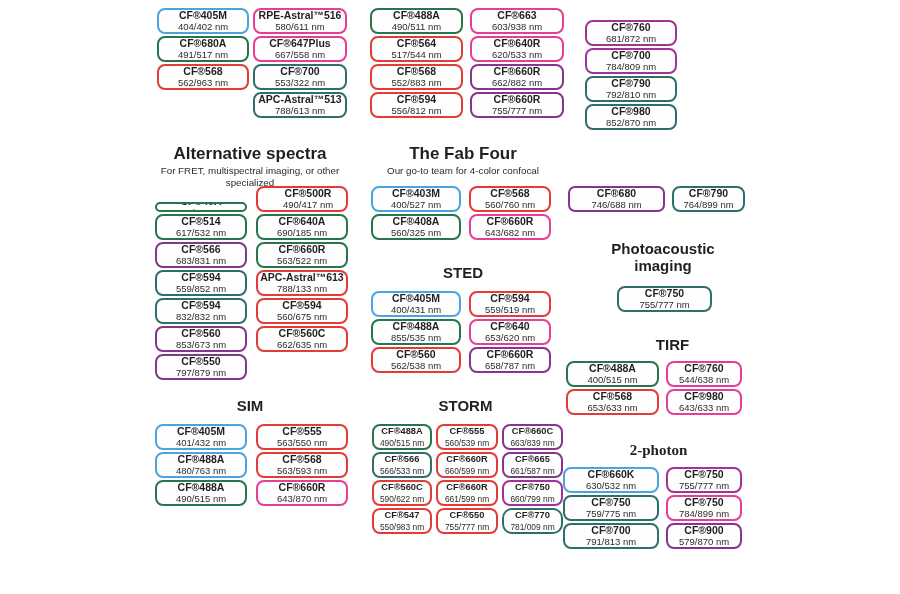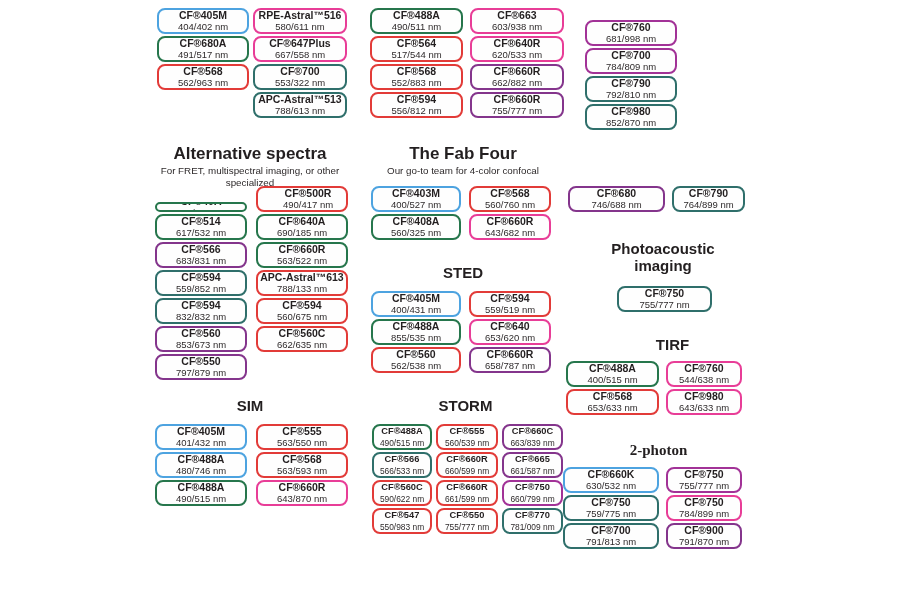--- a/index.html
+++ b/index.html
@@ -123,21 +123,21 @@
         <div class="pill-values">662/882 nm</div>
       </div>
       <div class="pill" style="border-color: rgb(132, 53, 140);">
         <div class="pill-name">CF®660R</div>
         <div class="pill-values">755/777 nm</div>
       </div>
     </div>
   <div id="g-top5" class="group">
       <div class="pill" style="border-color: rgb(162, 50, 151);">
         <div class="pill-name">CF®760</div>
-        <div class="pill-values">681/998 nm</div>
+        <div class="pill-values">681/872 nm</div>
       </div>
       <div class="pill" style="border-color: rgb(162, 50, 151);">
         <div class="pill-name">CF®700</div>
         <div class="pill-values">784/809 nm</div>
       </div>
       <div class="pill" style="border-color: rgb(47, 111, 107);">
         <div class="pill-name">CF®790</div>
         <div class="pill-values">792/810 nm</div>
       </div>
       <div class="pill" style="border-color: rgb(47, 111, 107);">
@@ -265,21 +265,21 @@
       <div class="pill" style="border-color: rgb(77, 163, 224);">
         <div class="pill-name">CF®405M</div>
         <div class="pill-values">401/432 nm</div>
       </div>
       <div class="pill" style="border-color: rgb(226, 59, 56);">
         <div class="pill-name">CF®555</div>
         <div class="pill-values">563/550 nm</div>
       </div>
       <div class="pill" style="border-color: rgb(77, 163, 224);">
         <div class="pill-name">CF®488A</div>
-        <div class="pill-values">480/746 nm</div>
+        <div class="pill-values">480/763 nm</div>
       </div>
       <div class="pill" style="border-color: rgb(226, 59, 56);">
         <div class="pill-name">CF®568</div>
         <div class="pill-values">563/593 nm</div>
       </div>
       <div class="pill" style="border-color: rgb(38, 118, 76);">
         <div class="pill-name">CF®488A</div>
         <div class="pill-values">490/515 nm</div>
       </div>
       <div class="pill" style="border-color: rgb(232, 61, 151);">
@@ -329,28 +329,28 @@
         <div class="pill-values">660/799 nm</div>
       </div>
       <div class="pill" style="border-color: rgb(226, 59, 56);">
         <div class="pill-name">CF®547</div>
         <div class="pill-values">550/983 nm</div>
       </div>
       <div class="pill" style="border-color: rgb(226, 59, 56);">
         <div class="pill-name">CF®550</div>
         <div class="pill-values">755/777 nm</div>
       </div>
-      <div class="pill" style="border-color: rgb(47, 111, 107);">
+      <div class="pill" style="border-color: rgb(47, 111, 107); border-radius: 10px;">
         <div class="pill-name">CF®770</div>
         <div class="pill-values">781/009 nm</div>
       </div>
     </div>
 
   <div id="g-pair" class="group">
-      <div class="pill" style="border-color: rgb(132, 53, 140);">
+      <div class="pill" style="border-color: rgb(132, 53, 140); border-radius: 7px;">
         <div class="pill-name">CF®680</div>
         <div class="pill-values">746/688 nm</div>
       </div>
       <div class="pill" style="border-color: rgb(47, 111, 107);">
         <div class="pill-name">CF®790</div>
         <div class="pill-values">764/899 nm</div>
       </div>
     </div>
 
   <div id="h-photo" class="sec-header">
@@ -404,17 +404,17 @@
       <div class="pill" style="border-color: rgb(232, 61, 151);">
         <div class="pill-name">CF®750</div>
         <div class="pill-values">784/899 nm</div>
       </div>
       <div class="pill" style="border-color: rgb(47, 111, 107);">
         <div class="pill-name">CF®700</div>
         <div class="pill-values">791/813 nm</div>
       </div>
       <div class="pill" style="border-color: rgb(132, 53, 140);">
         <div class="pill-name">CF®900</div>
-        <div class="pill-values">791/870 nm</div>
+        <div class="pill-values">579/870 nm</div>
       </div>
     </div>
 
 </div>
 
 </body></html>

